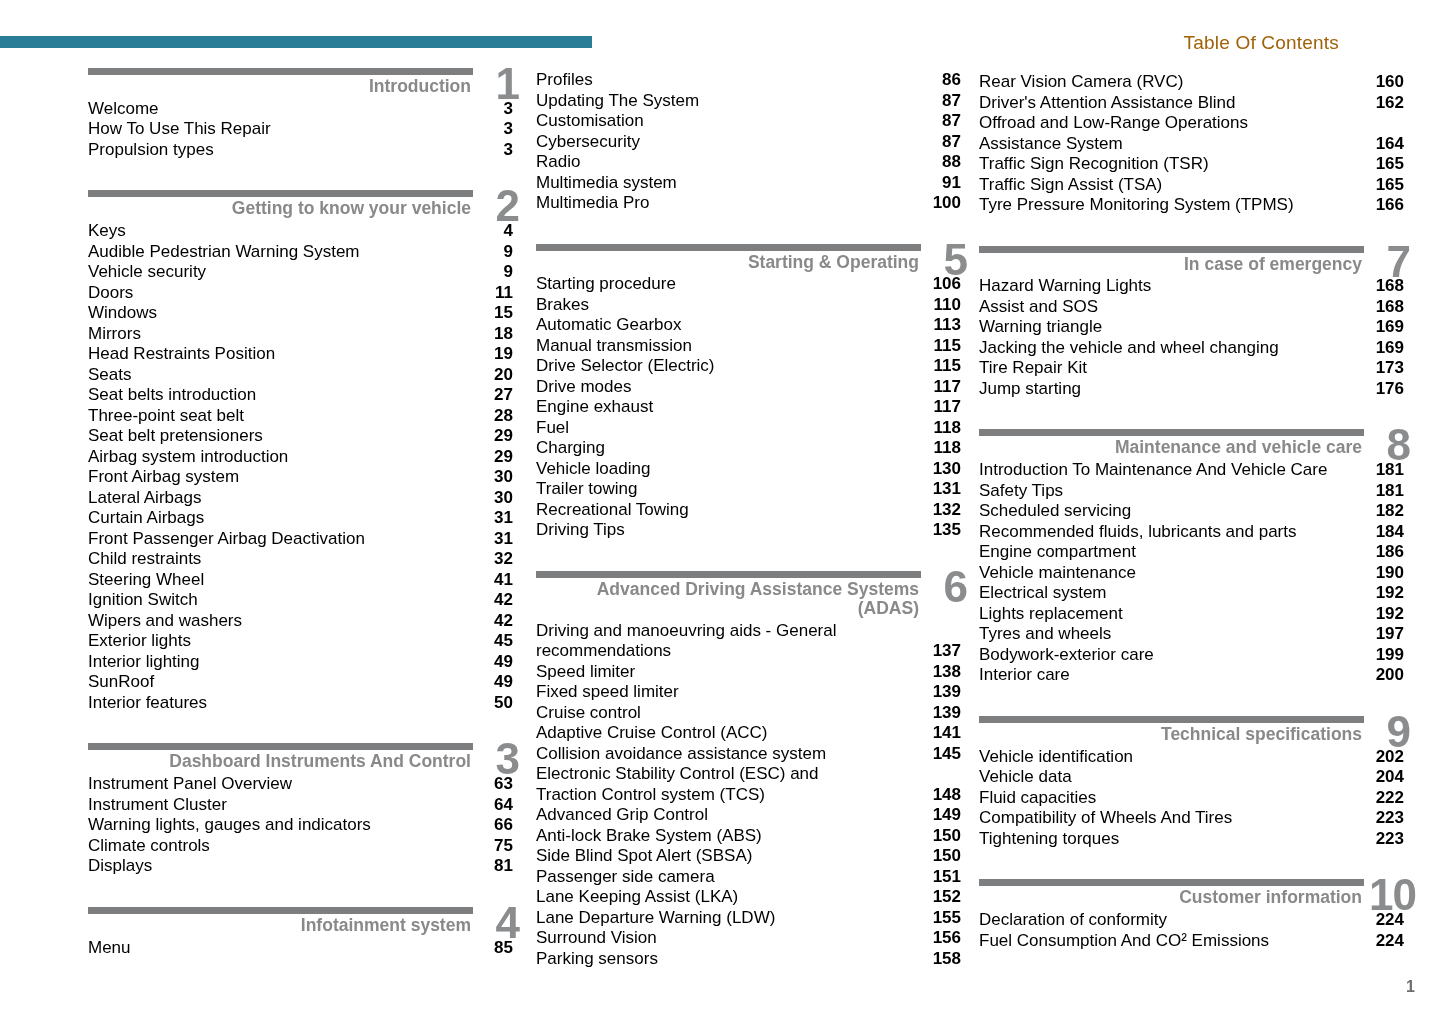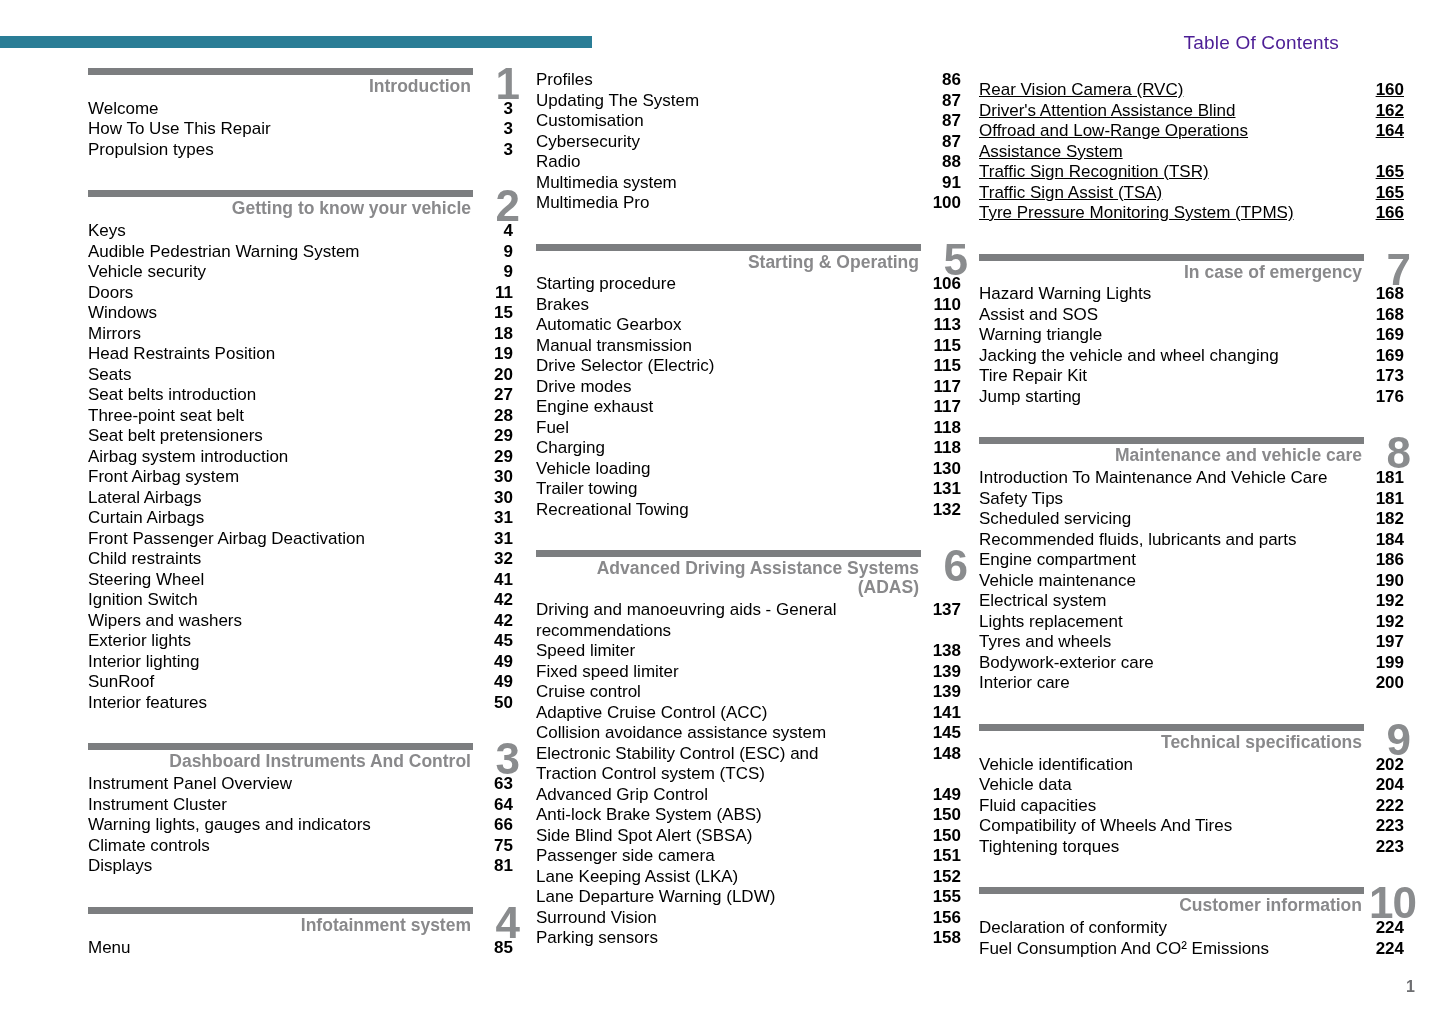--- a/index.html
+++ b/index.html
@@ -25,21 +25,21 @@
     top: 36px;
     width: 592px;
     height: 12px;
     background: #2a7d96;
   }
   #running-header {
     position: absolute;
     right: 106px;
     top: 32px;
     font-size: 19px;
-    color: #4c1d95;
+    color: #a16207;
     letter-spacing: 0.2px;
     white-space: nowrap;
   }
 
   
   #page {
     position: absolute;
     left: 0;
     top: 68px;
     width: 1445px;
@@ -111,21 +111,21 @@
     padding-right: 10px;
     white-space: pre-line;
   }
   .entry .pg {
     flex: 0 0 auto;
     font-weight: bold;
     text-align: right;
     min-width: 34px;
   }
   
-  .entry.multiline { align-items: flex-start; }
+  .entry.multiline { align-items: flex-end; }
 
   
   #folio {
     position: absolute;
     right: 30px;
     bottom: 22px;
     font-size: 16px;
     font-weight: bold;
     color: #6d6e71;
   }
@@ -389,20 +389,24 @@
               <span class="pg">130</span>
             </div>
             <div class="entry">
               <span class="ttl">Trailer towing</span>
               <span class="pg">131</span>
             </div>
             <div class="entry">
               <span class="ttl">Recreational Towing</span>
               <span class="pg">132</span>
             </div>
+            <div class="entry">
+              <span class="ttl">Driving Tips</span>
+              <span class="pg">135</span>
+            </div>
           </div>
         </div>
         <div class="section">
           <div class="sec-head">
             <div class="sec-rule"></div>
             <div class="sec-title">Advanced Driving Assistance Systems
 (ADAS)</div>
             <div class="sec-num">6</div>
           </div>
           <div class="entries">
@@ -465,21 +469,21 @@
               <span class="pg">156</span>
             </div>
             <div class="entry">
               <span class="ttl">Parking sensors</span>
               <span class="pg">158</span>
             </div>
           </div>
         </div>
       </div>
       <div class="column col-right">
-        <div class="section" style="margin-top: 12px; text-decoration: underline;">
+        <div class="section" style="margin-top: 4px;">
           <div class="entries">
             <div class="entry">
               <span class="ttl">Rear Vision Camera (RVC)</span>
               <span class="pg">160</span>
             </div>
             <div class="entry">
               <span class="ttl">Driver's Attention Assistance Blind</span>
               <span class="pg">162</span>
             </div>
             <div class="entry multiline">

